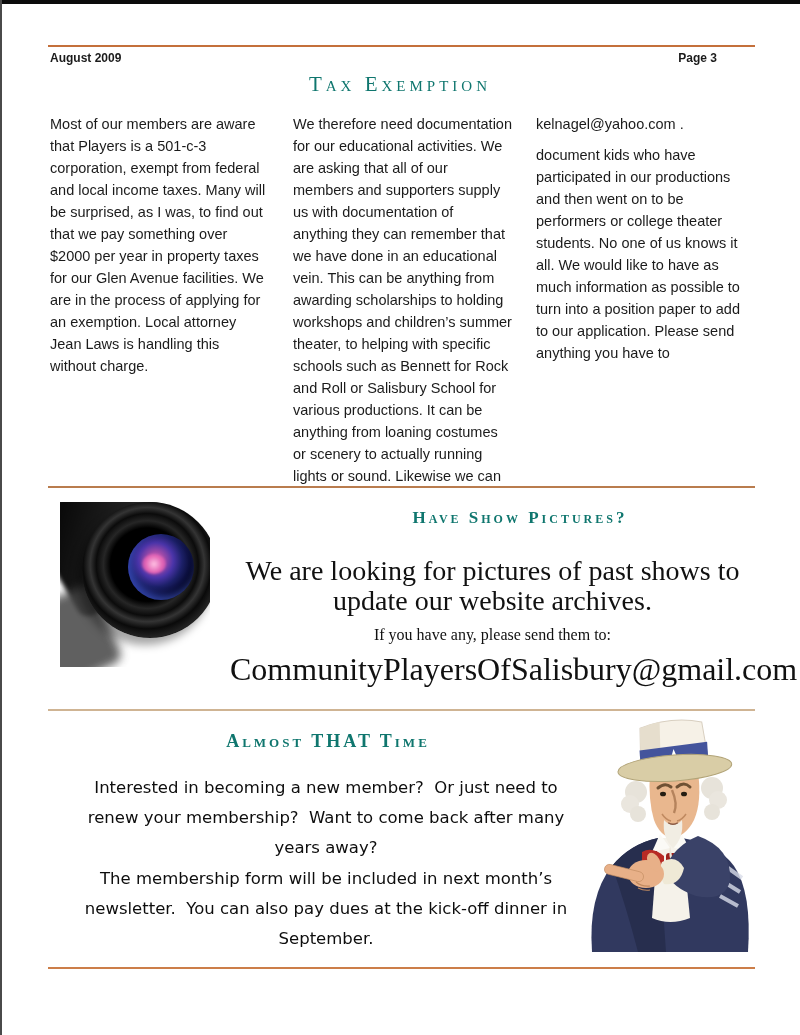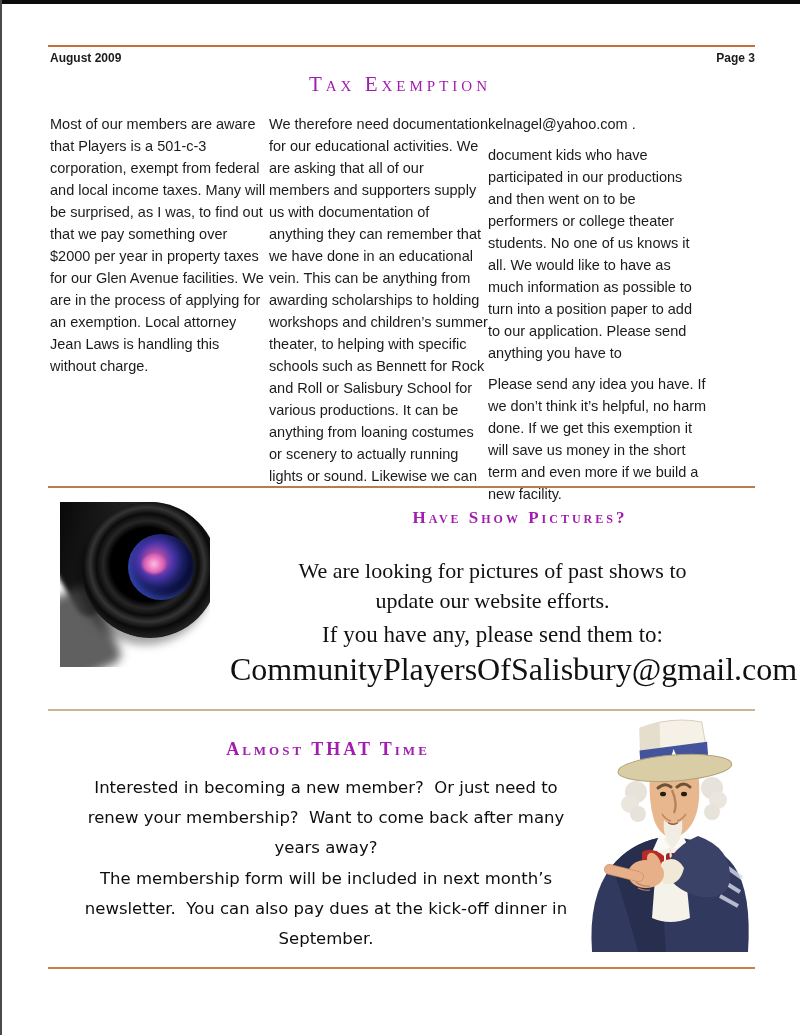--- a/index.html
+++ b/index.html
@@ -8,27 +8,27 @@
         font-family:"Liberation Sans",sans-serif;color:#1b1b1b;padding-left:48px;}
   .edge-top{position:absolute;left:0;top:0;width:800px;height:4px;background:#0b0b0b;}
   .edge-left{position:absolute;left:0;top:0;width:2px;height:1035px;background:#4a4a4a;}
   .rule{position:absolute;left:48px;width:707px;height:2px;}
   .rule1{top:45px;background:#c4703b;}
   .rule2{top:486px;background:#b97c4e;}
   .rule3{top:709px;background:#cfb493;}
   .rule4{top:967px;background:#cc7e49;}
 
   .hdr-date{position:absolute;left:50px;top:51px;font-size:12px;font-weight:bold;}
-  .hdr-page{position:absolute;left:650px;top:51px;width:105px;text-align:right;font-size:12px;font-weight:bold;}
+  .hdr-page{position:absolute;left:612px;top:51px;width:105px;text-align:right;font-size:12px;font-weight:bold;}
 
-  .smallcaps{font-family:"Liberation Serif",serif;font-variant:small-caps;color:#a21caf;}
+  .smallcaps{font-family:"Liberation Serif",serif;font-variant:small-caps;color:#0f766e;}
   .main-title{position:absolute;left:0;top:72px;width:800px;text-align:center;
               font-size:21px;letter-spacing:4px;font-weight:500;}
 
-  .cols{position:absolute;left:50px;top:113px;width:705px;display:flex;}
+  .cols{position:absolute;left:50px;top:113px;width:705px;display:flex;gap:24px;}
   .col{width:219px;font-size:14.5px;line-height:22px;}
   .col p{margin:0 0 9px 0;}
 
   
   .camera{position:absolute;left:60px;top:502px;width:150px;height:165px;overflow:hidden;}
   .cam-body{position:absolute;left:-14px;top:-22px;width:122px;height:118px;
             background:linear-gradient(135deg,#0a0a0a 20%,#232323 60%,#3c3c3c 90%);
             transform:rotate(-30deg);border-radius:12px;filter:blur(2px);}
   .cam-grip{position:absolute;left:-24px;top:92px;width:74px;height:84px;background:#454545;
             transform:rotate(-24deg);border-radius:10px;filter:blur(5px);opacity:.85;}
@@ -41,26 +41,26 @@
                          #1c2068 48%, #0a0d38 63%, #000 82%);
               box-shadow:inset 3px -4px 7px rgba(80,110,255,.55);}
   .lens-glint{position:absolute;left:82px;top:52px;width:24px;height:20px;border-radius:50%;
               background:radial-gradient(circle,#ffc2e4 0%,#e263b4 55%,rgba(226,99,180,0) 100%);
               filter:blur(1px);}
 
   .pics-title{position:absolute;left:270px;top:508px;width:500px;text-align:center;
               font-size:17px;letter-spacing:3px;font-weight:600;}
   .pics-lines{position:absolute;left:230px;top:556px;width:525px;text-align:center;
               font-family:"Liberation Serif",serif;color:#111;}
-  .pl1,.pl2{font-size:22px;line-height:30px;}
-  .pl3{font-size:23px;line-height:34px;margin-top:2px;}
+  .pl1,.pl2{font-size:28px;line-height:30px;}
+  .pl3{font-size:16px;line-height:34px;margin-top:2px;}
   .pl4{font-size:32px;line-height:34px;}
 
   .almost-title{position:absolute;left:88px;top:731px;width:480px;text-align:center;
-                font-size:18px;letter-spacing:3px;font-weight:600;margin-top:8px;}
+                font-size:18px;letter-spacing:3px;font-weight:600;}
   .comic{position:absolute;left:76px;top:772px;width:500px;text-align:center;
          font-family:"DejaVu Sans",sans-serif;font-size:16.5px;line-height:30px;color:#0d0d0d;}
   .comic p{margin:1px;}
 
   .uncle-sam{position:absolute;left:578px;top:716px;width:182px;height:236px;}
 </style>
 </head>
 <body>
 
 <div class="page">
@@ -76,38 +76,37 @@
   <div class="cols">
     <div class="col">
       <p>Most of our members are aware that Players is a 501-c-3 corporation, exempt from federal and local income taxes. Many will be surprised, as I was, to find out that we pay something over $2000 per year in property taxes for our Glen Avenue facilities. We are in the process of applying for an exemption. Local attorney Jean Laws is handling this without charge.</p>
     </div>
     <div class="col">
       <p>We therefore need documentation for our educational activities. We are asking that all of our members and supporters supply us with documentation of anything they can remember that we have done in an educational vein. This can be anything from awarding scholarships to holding workshops and children’s summer theater, to helping with specific schools such as Bennett for Rock and Roll or Salisbury School for various productions. It can be anything from loaning costumes or scenery to actually running lights or sound. Likewise we can</p>
     </div>
     <div class="col">
       <p>kelnagel@yahoo.com .</p>
       <p>document kids who have participated in our productions and then went on to be performers or college theater students. No one of us knows it all. We would like to have as much information as possible to turn into a position paper to add to our application. Please send anything you have to</p>
-      <p>Please send any idea you have. If we don’t think it’s helpful, no harm done. If we get this exemption it will save us money in the short term and even more if we build a new facility.</p>
     </div>
   </div>
 
   <div class="rule rule2"></div>
 
   <div class="camera">
     <div class="cam-body"></div>
     <div class="cam-grip"></div>
     <div class="lens-outer"></div>
     <div class="lens-glass"></div>
     <div class="lens-glint"></div>
   </div>
 
   <div class="pics-title smallcaps">Have Show Pictures?</div>
   <div class="pics-lines">
     <div class="pl1">We are looking for pictures of past shows to</div>
-    <div class="pl2">update our website efforts.</div>
+    <div class="pl2">update our website archives.</div>
     <div class="pl3">If you have any, please send them to:</div>
     <div class="pl4">CommunityPlayersOfSalisbury@gmail.com</div>
   </div>
 
   <div class="rule rule3"></div>
 
   <div class="almost-title smallcaps">Almost THAT Time</div>
   <div class="comic">
     <p>Interested in becoming a new member?&nbsp; Or just need to renew your membership?&nbsp; Want to come back after many years away?</p>
     <p>The membership form will be included in next month’s newsletter.&nbsp; You can also pay dues at the kick-off dinner in September.</p>

